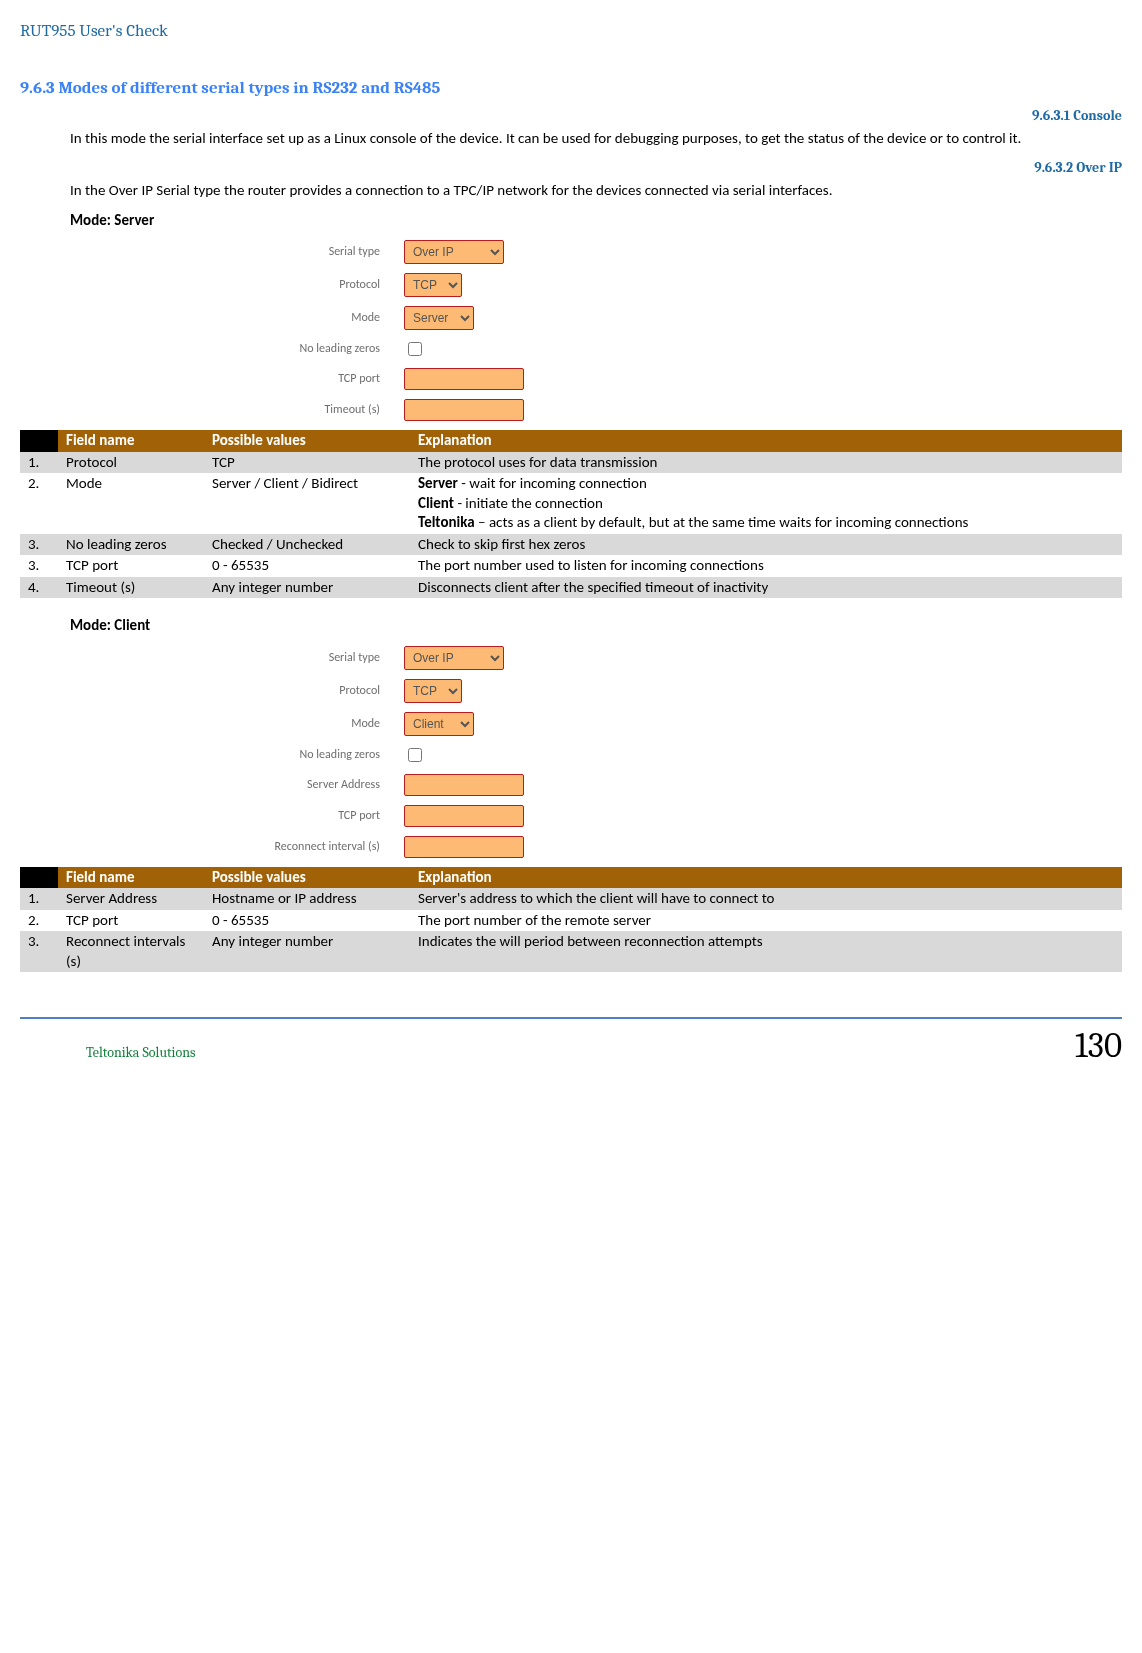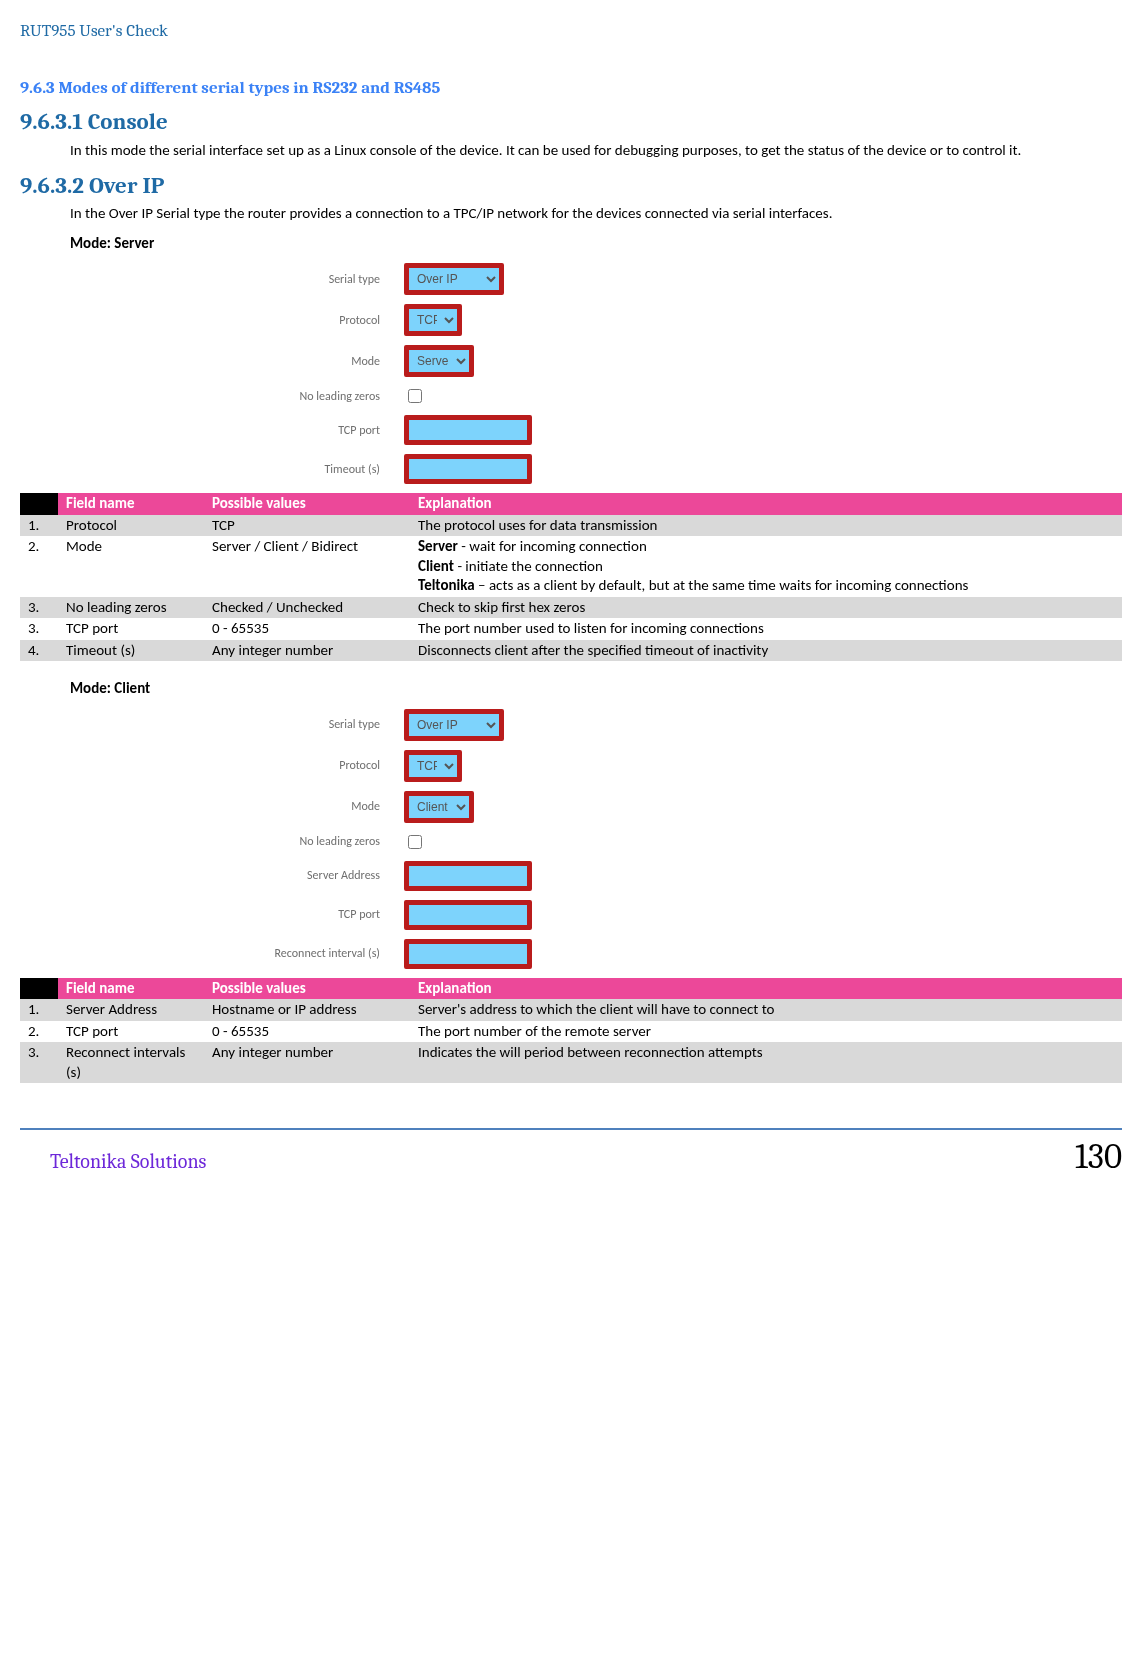--- a/index.html
+++ b/index.html
@@ -19,24 +19,25 @@
   }
   h4.section-963 {
     color: #3b82f6;
     font-size: 17px;
     font-weight: bold;
     margin: 6px 0 8px 0;
     font-family: Cambria, Georgia, serif;
   }
   h5.subsection {
     color: #1f6aa5;
-    font-size: 23px;
+    font-size: 14px;
     font-weight: bold;
     margin: 4px 0 4px 0;
     font-family: Cambria, Georgia, serif;
+    text-align: right;
   }
   p.body {
     margin: 4px 0 10px 0;
     text-align: justify;
   }
   p.body.indent {
     text-indent: 50px;
   }
   p.mode-label {
     font-weight: bold;
@@ -55,41 +56,41 @@
     width: 130px;
     text-align: right;
     color: #6f6f6f;
     font-size: 12px;
     margin-right: 24px;
   }
   .form-row select,
   .form-row input[type="text"] {
     font-size: 12px;
     padding: 3px 4px;
-    border: 5px solid #b91c1c;
+    border: 1px solid #b91c1c;
     border-radius: 2px;
-    background: #7dd3fc;
+    background: #fdba74;
     color: #555;
   }
   .form-row select.wide { width: 100px; }
   .form-row select.mid { width: 58px; }
   .form-row select.mode { width: 70px; }
   .form-row input[type="text"] { width: 110px; }
   .form-row input[type="checkbox"] {
     width: 14px;
     height: 14px;
   }
   table.param-table {
     border-collapse: collapse;
     width: 100%;
     margin: 4px 0 10px 0;
     font-size: 15px;
   }
   table.param-table th {
-    background: #ec4899;
+    background: #a16207;
     color: #fff;
     text-align: left;
     font-weight: bold;
     padding: 1px 8px;
   }
   table.param-table th.numcol {
     background: #000;
     width: 22px;
   }
   table.param-table td {
@@ -106,23 +107,24 @@
     border-top: 2px solid #4f81bd;
     margin-top: 45px;
   }
   .footer {
     display: flex;
     justify-content: space-between;
     align-items: baseline;
     padding: 4px 0 0 30px;
   }
   .footer .left {
-    color: #6d28d9;
-    font-size: 20px;
-    font-family: Cambria, Georgia, serif;
+    color: #15803d;
+    font-size: 14px;
+    font-family: Cambria, Georgia, serif;
+    margin-left: 36px;
   }
   .footer .right {
     font-size: 35px;
     font-family: Cambria, Georgia, serif;
   }
 </style>
 </head>
 <body>
 
 <div class="header-title">RUT955 User's Check</div>

